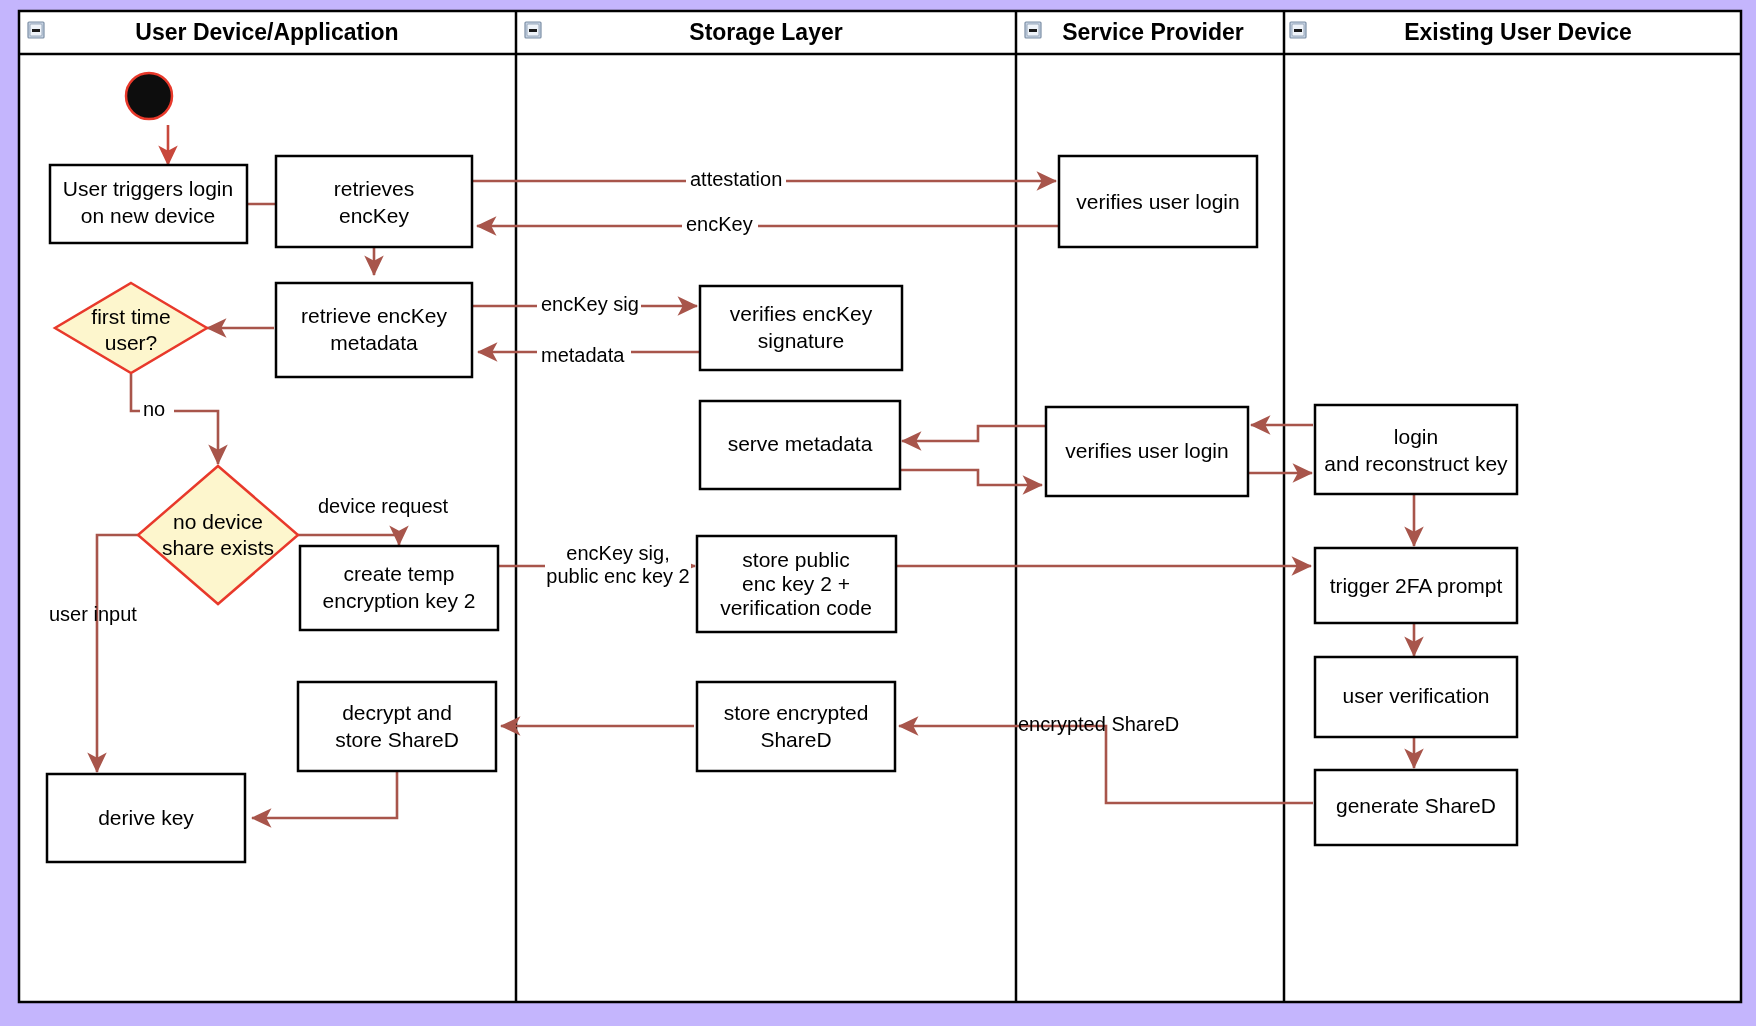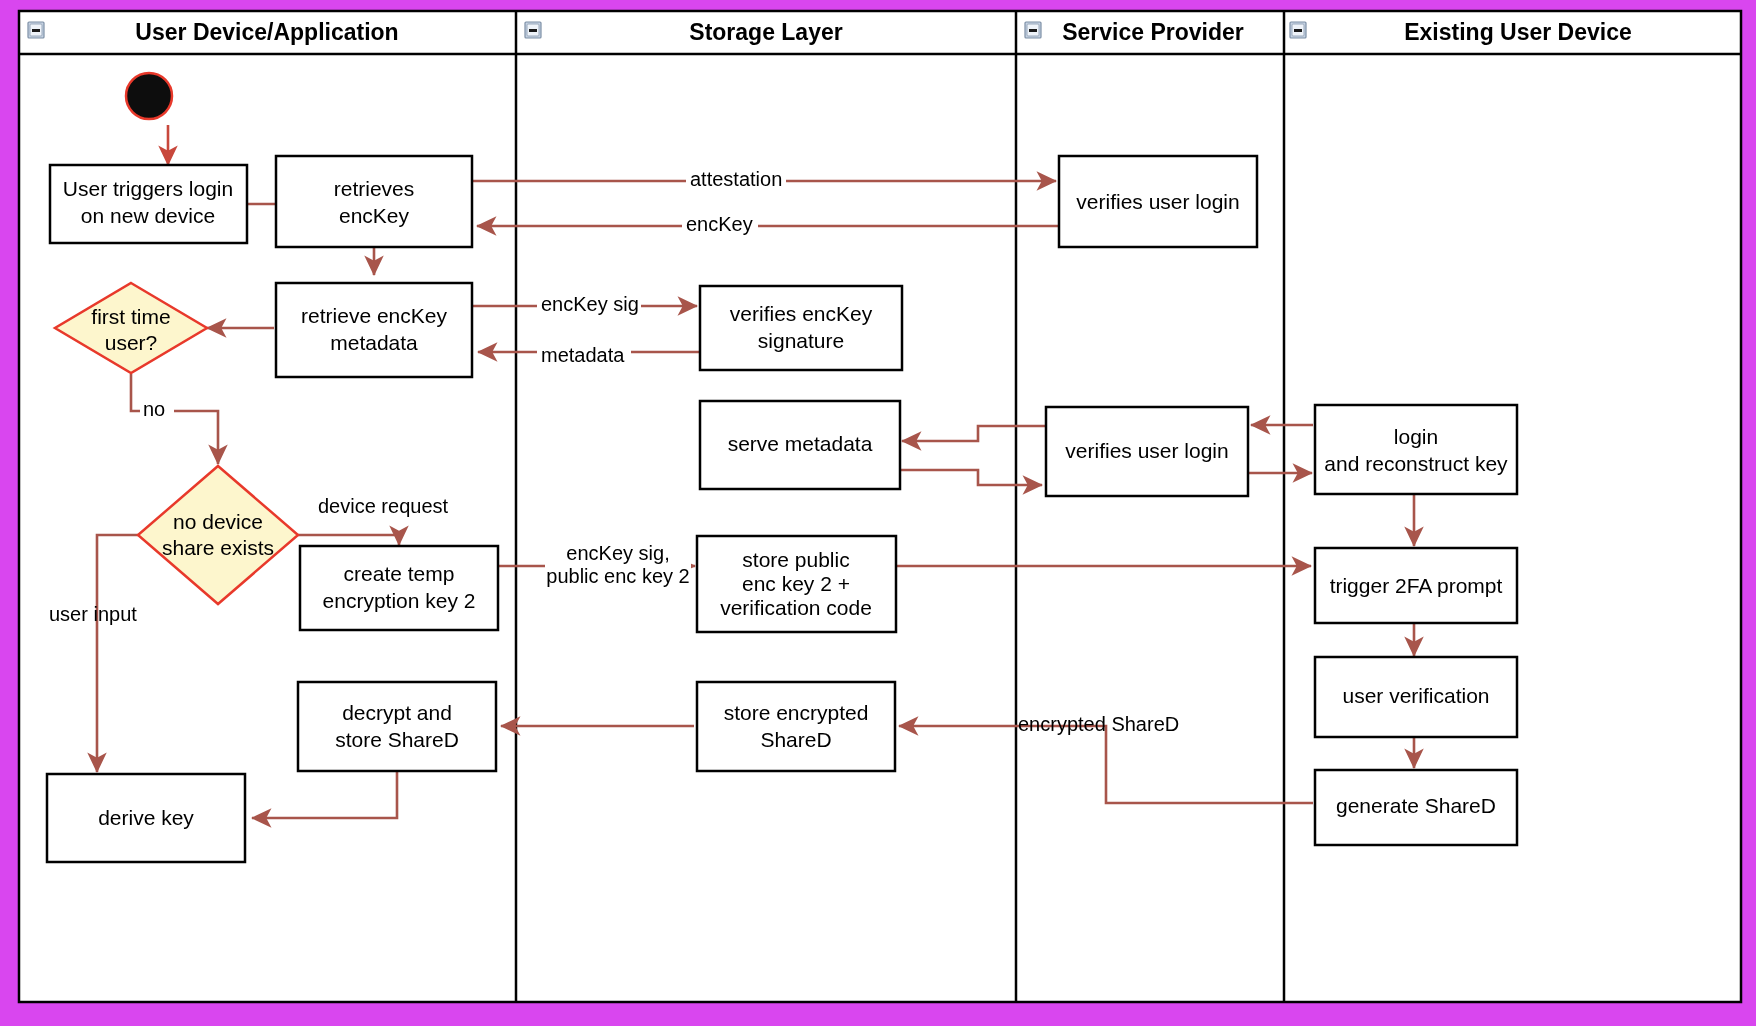--- a/index.html
+++ b/index.html
@@ -5,21 +5,21 @@
   html, body {
     margin: 0;
     padding: 0;
     background: #ffffff;
     font-family: "Liberation Sans", sans-serif;
   }
   #stage {
     position: relative;
     width: 1756px;
     height: 1026px;
-    background: #d946ef;
+    background: #c4b5fd;
     overflow: hidden;
   }
   svg#diagram {
     position: absolute;
     left: 0;
     top: 0;
     width: 1756px;
     height: 1026px;
   }
   .lane-header-text {

